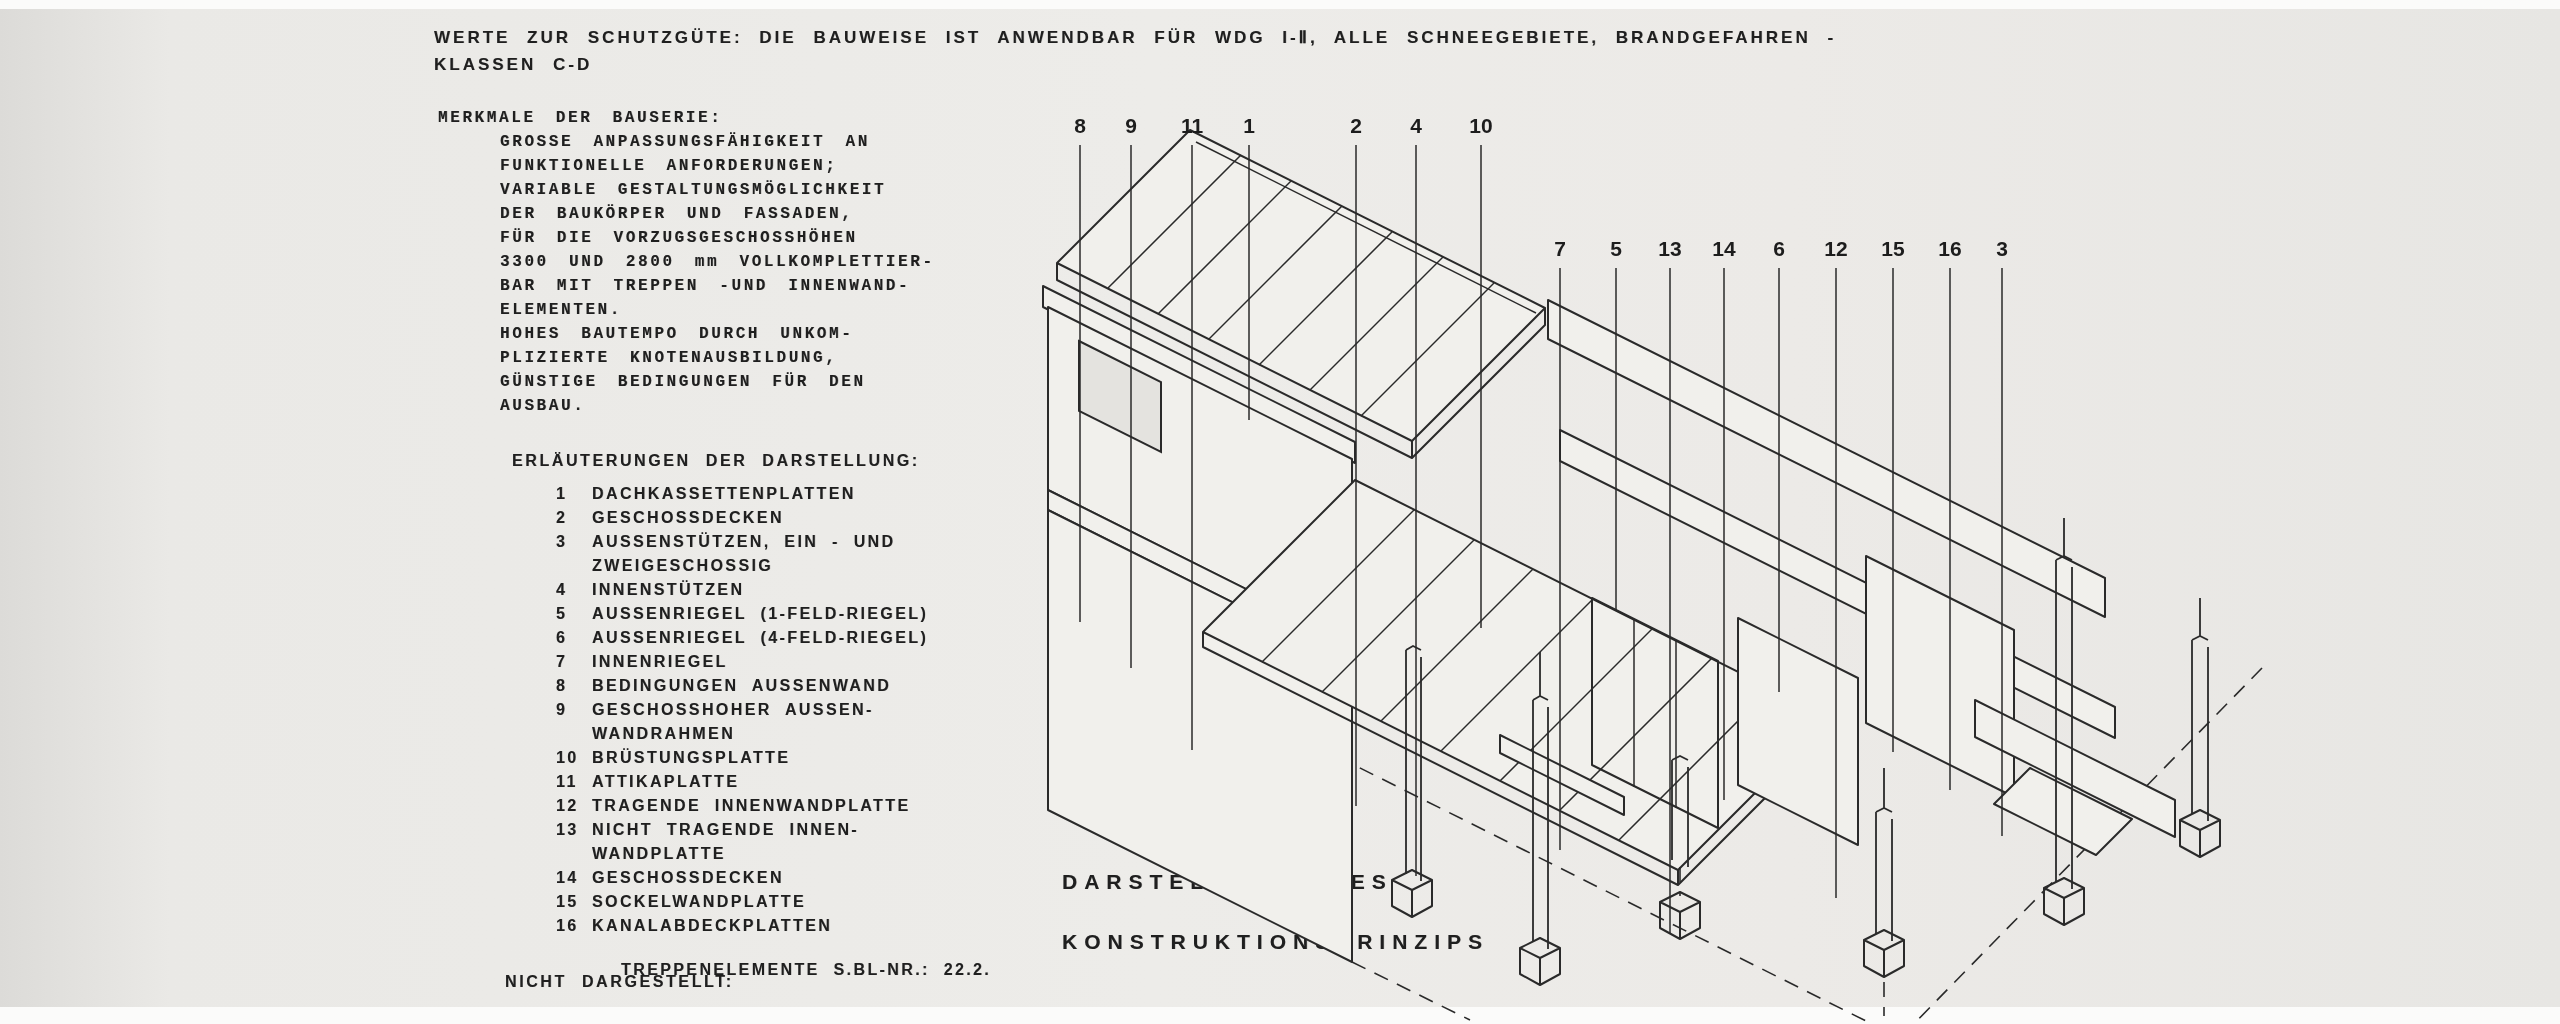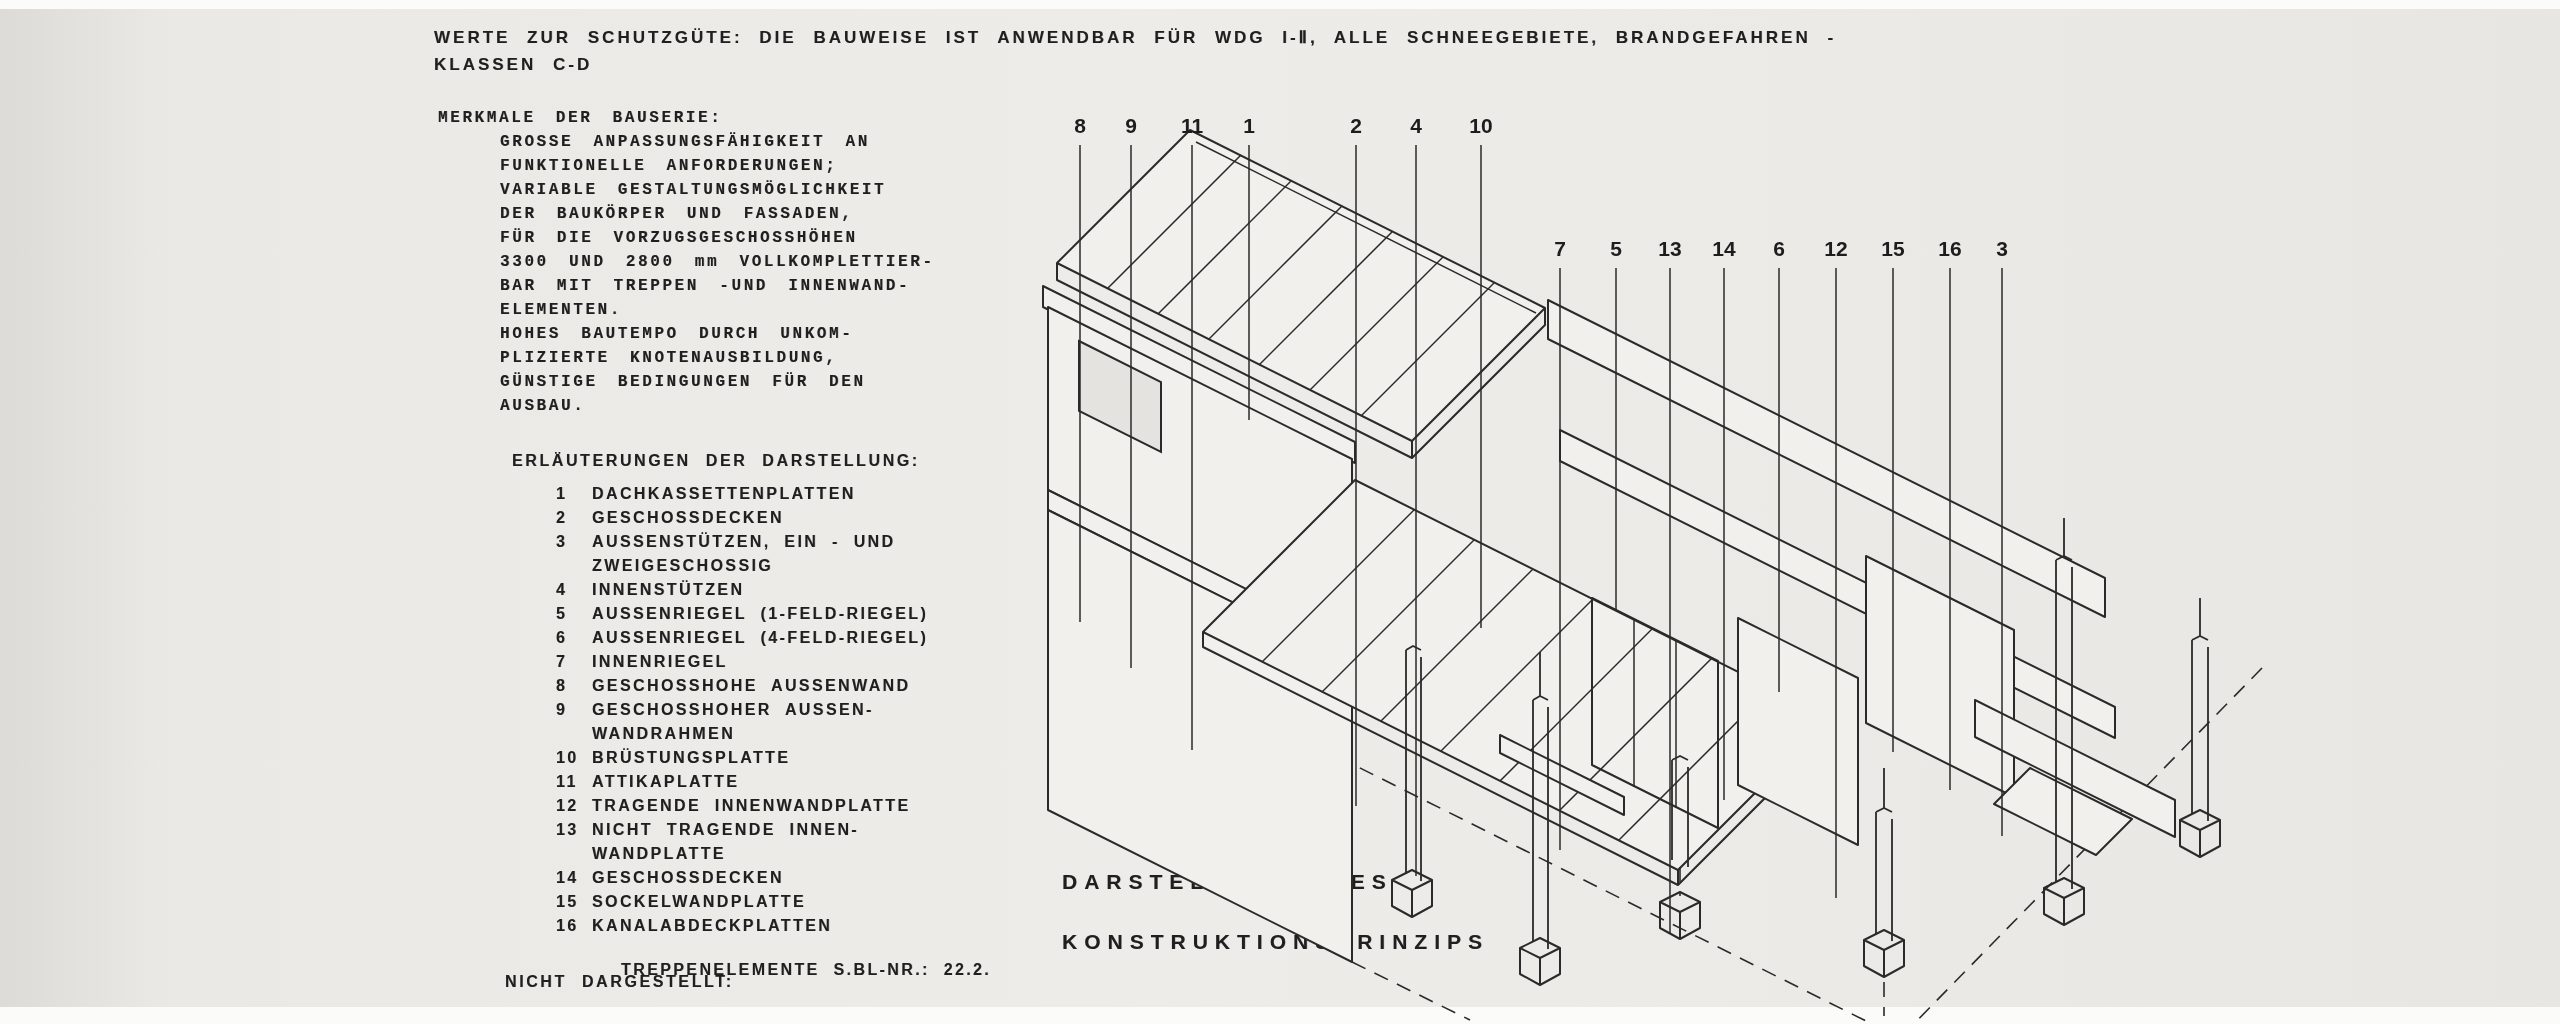--- a/index.html
+++ b/index.html
@@ -92,21 +92,21 @@
     <div class="lg-row">
       <span class="lg-num">6</span>
       <span class="lg-text">AUSSENRIEGEL (4-FELD-RIEGEL)</span>
     </div>
     <div class="lg-row">
       <span class="lg-num">7</span>
       <span class="lg-text">INNENRIEGEL</span>
     </div>
     <div class="lg-row">
       <span class="lg-num">8</span>
-      <span class="lg-text">GESCHOSSHOHE AUSSENWAND</span>
+      <span class="lg-text">BEDINGUNGEN AUSSENWAND</span>
     </div>
     <div class="lg-row">
       <span class="lg-num">9</span>
       <span class="lg-text">GESCHOSSHOHER AUSSEN-
 WANDRAHMEN</span>
     </div>
     <div class="lg-row">
       <span class="lg-num">10</span>
       <span class="lg-text">BRÜSTUNGSPLATTE</span>
     </div>

